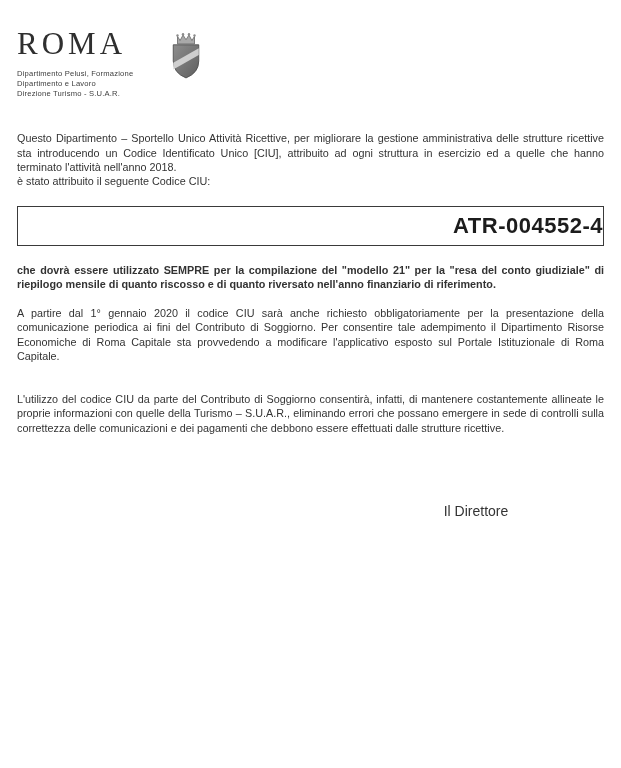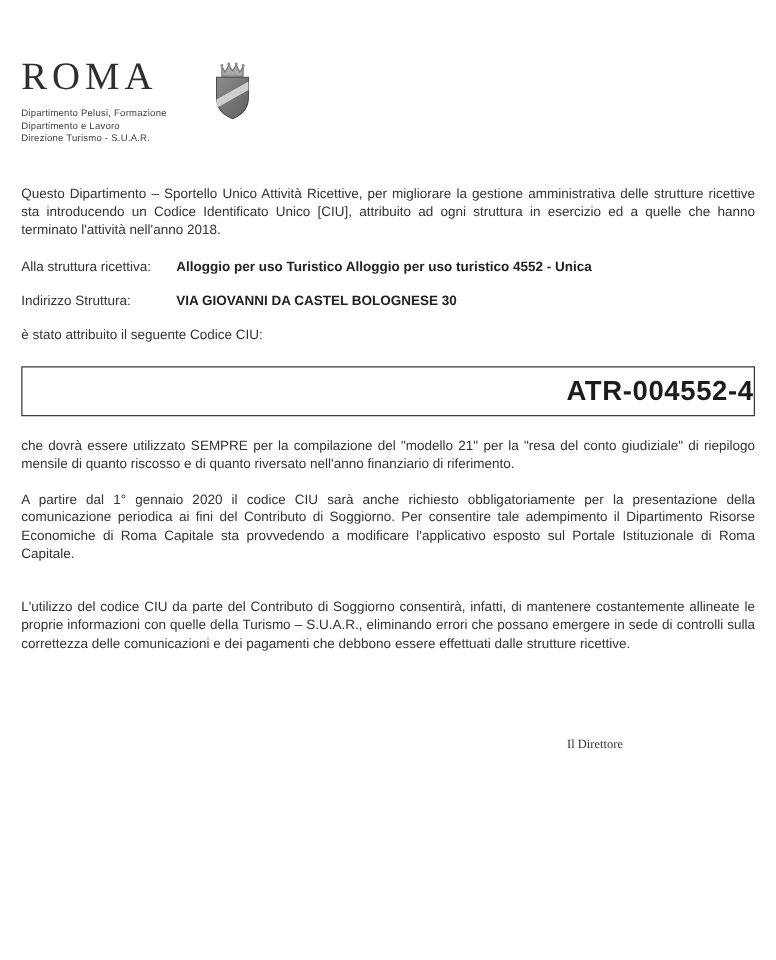--- a/index.html
+++ b/index.html
@@ -7,21 +7,21 @@
   body {
     width: 621px;
     height: 768px;
     font-family: "Liberation Sans", sans-serif;
     color: #333333;
     overflow: hidden;
   }
   .page {
     width: 621px;
     height: 768px;
-    padding: 45px 17px 0 17px;
+    padding: 28px 17px 0 17px;
     background: #ffffff;
   }
 
   
   .header { display: flex; align-items: flex-start; gap: 36px; }
   .logo-block { display: flex; flex-direction: column; }
   .logo-text {
     font-family: "Liberation Serif", serif;
     font-weight: 400;
     font-size: 31px;
@@ -86,33 +86,33 @@
     align-items: center;
     justify-content: flex-end;
   }
   .code-text {
     font-size: 22px;
     font-weight: bold;
     letter-spacing: 0.5px;
     color: #1c1c1c;
   }
 
-  .body-para-1 { margin-top: 17px; }
+  .body-para-1 { margin-top: 17px; font-weight: bold; }
   .body-para-2 { margin-top: 14px; }
   .body-para-3 { margin-top: 28px; }
 
   
   .signature {
     margin-top: 68px;
     margin-left: auto;
     margin-right: 28px;
     width: 200px;
     text-align: center;
   }
-  .sig-role { font-size: 10px; color: #333333; font-family: Liberation Serif, serif; }
+  .sig-role { font-size: 14px; color: #333333; }
   .sig-name { font-size: 10.8px; color: #333333; margin-top: 13px; }
 </style>
 </head>
 <body>
 
 <div class="page">
 
   <div class="header">
     <div class="logo-block">
       <div class="logo-text">ROMA</div>
@@ -140,30 +140,20 @@
         <path d="M5 17 L35 17 L35 36 Q35 50 20 56 Q5 50 5 36 Z" fill="url(#shieldGrad)" stroke="#4a4a4a" stroke-width="1"></path>
 
         <path d="M5 38 L35 21 L35 29 L5 46 Z" fill="#d8d8d8" opacity="0.9"></path>
       </svg>
     </span>
   </div>
 
 
   <div class="para intro-para">Questo Dipartimento – Sportello Unico Attività Ricettive, per migliorare la gestione amministrativa delle strutture ricettive sta introducendo un Codice Identificato Unico [CIU], attribuito ad ogni struttura in esercizio ed a quelle che hanno terminato l'attività nell'anno 2018.</div>
 
-  <div class="fields">
-    <div class="field-row">
-      <span class="field-label">Alla struttura ricettiva:</span>
-      <span class="field-value">Alloggio per uso Turistico Alloggio per uso turistico 4552 - Unica</span>
-    </div>
-    <div class="field-row">
-      <span class="field-label">Indirizzo Struttura:</span>
-      <span class="field-value">VIA GIOVANNI DA CASTEL BOLOGNESE 30</span>
-    </div>
-  </div>
 
   <div class="code-intro">è stato attribuito il seguente Codice CIU:</div>
 
   <div class="code-box">
     <span class="code-text">ATR-004552-4</span>
   </div>
 
   <div class="para body-para-1">che dovrà essere utilizzato SEMPRE per la compilazione del "modello 21" per la "resa del conto giudiziale" di riepilogo mensile di quanto riscosso e di quanto riversato nell'anno finanziario di riferimento.</div>
   <div class="para body-para-2">A partire dal 1° gennaio 2020 il codice CIU sarà anche richiesto obbligatoriamente per la presentazione della comunicazione periodica ai fini del Contributo di Soggiorno. Per consentire tale adempimento il Dipartimento Risorse Economiche di Roma Capitale sta provvedendo a modificare l'applicativo esposto sul Portale Istituzionale di Roma Capitale.</div>
   <div class="para body-para-3">L'utilizzo del codice CIU da parte del Contributo di Soggiorno consentirà, infatti, di mantenere costantemente allineate le proprie informazioni con quelle della Turismo – S.U.A.R., eliminando errori che possano emergere in sede di controlli sulla correttezza delle comunicazioni e dei pagamenti che debbono essere effettuati dalle strutture ricettive.</div>

